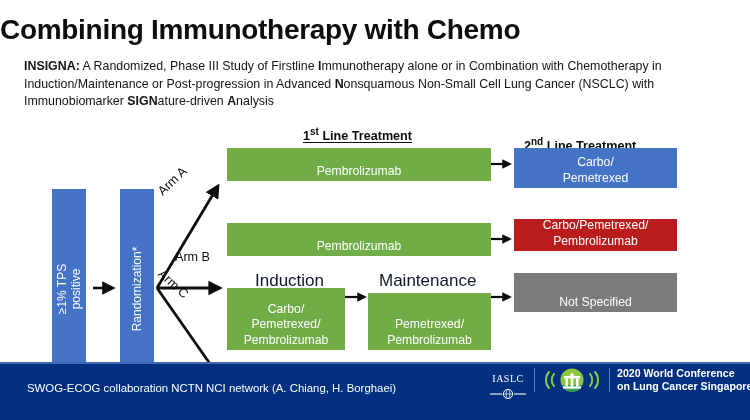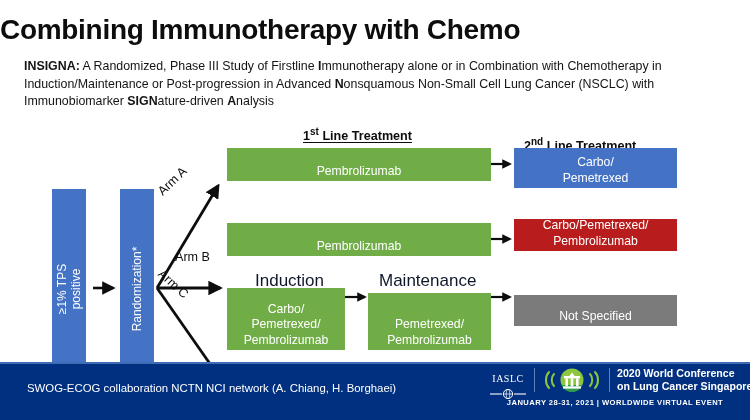--- a/index.html
+++ b/index.html
@@ -273,21 +273,21 @@
     </div>
   </div>
 
   <div class="box green" id="box-c-maintenance" style="left:368px; top:293px; width:123px; height:57px;">
     <div>
       <span>Pemetrexed/</span><br>
       <span>Pembrolizumab</span>
     </div>
   </div>
 
-  <div class="box gray" id="box-c-second" style="left: 514px; top: 295px; width: 163px; height: 31px; background: rgb(123, 123, 123);">
+  <div class="box gray" id="box-c-second" style="left: 514px; top: 273px; width: 163px; height: 39px; background: rgb(123, 123, 123);">
     <span>Not Specified</span>
   </div>
 
   <div id="footer" style="background: rgb(0, 48, 127);"></div>
   <div id="footer-credit">SWOG-ECOG collaboration NCTN NCI network  (A. Chiang, H. Borghaei)</div>
 
   <div id="logo-block">
     <div id="iaslc-mark">
       <span id="iaslc-name">IASLC</span>
       <svg width="40" height="12" viewBox="0 0 40 12">
@@ -316,16 +316,15 @@
       <path d="M31 6.4 L33.6 10 L28.4 10 Z" fill="#ffffff"></path>
     </svg>
 
     <div class="logo-divider" id="div-2"></div>
 
     <div id="conf-text">
       <span>2020 World Conference</span><br>
       <span>on Lung Cancer Singapore</span>
     </div>
 
-    <div id="event-line">JANUARY 28-31, 2021 | WORLDWIDE VIRTUAL EVENT</div>
   </div>
 
 </div>
 
 </body></html>

